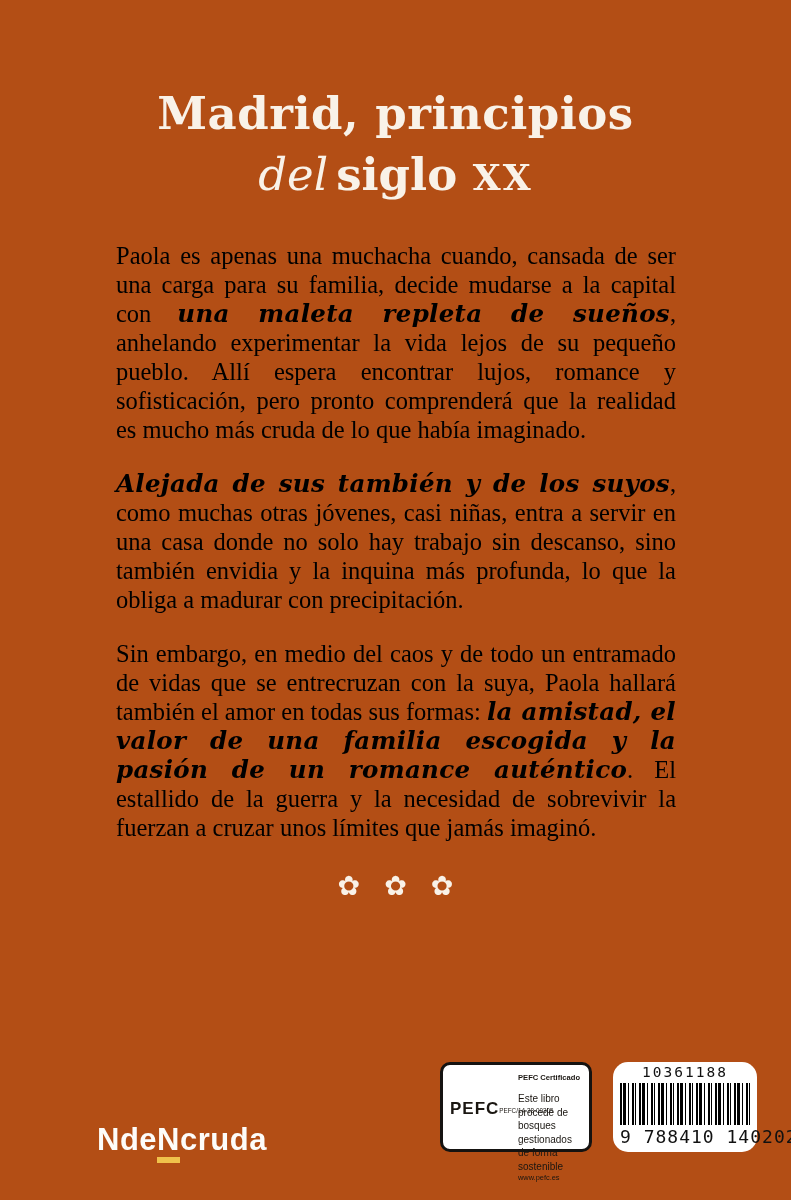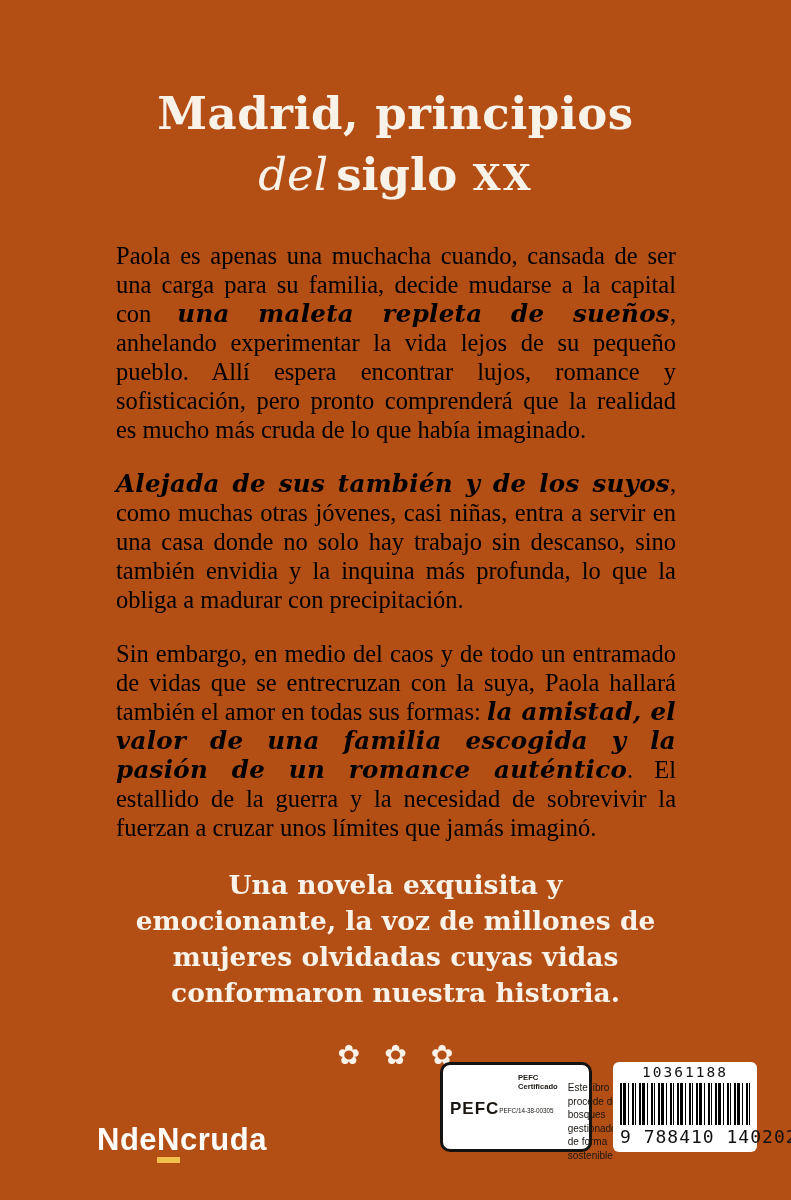--- a/index.html
+++ b/index.html
@@ -130,21 +130,21 @@
     margin-top:1px;
   }
   .pefc-code{
     font-size:6.3px;
     margin-top:4px;
     white-space:nowrap;
   }
   .pefc-right{
     flex:1;
     padding-left:6px;
-    display:flex;flex-direction:row;
+    display:flex;flex-direction:column;
   }
   .pefc-heading{
     font-weight:700;
     font-size:7.6px;
     margin-top:2px;
   }
   .pefc-body{
     font-size:10px;
     line-height:1.35;
     margin-top:10px;
@@ -156,21 +156,21 @@
     margin-top:auto;
     margin-bottom:4px;
   }
 
   
   .barcode{
     position:absolute;
     left:613px;top:1062px;
     width:144px;height:90px;
     background:#ffffff;
-    border-radius:6px;
+    border-radius:15px;
     box-sizing:border-box;
     padding:3px 7px 4px 7px;
     color:#111;
     display:flex;flex-direction:column;
   }
   .barcode-top{
     text-align:center;
     font-family:"DejaVu Sans Mono", monospace;
     font-size:14.5px;
     letter-spacing:2px;
@@ -204,21 +204,20 @@
     <div class="title-line1">Madrid, principios</div>
     <div class="title-line2"><span class="t-del">del</span><span class="t-siglo">siglo</span> <span class="t-xx">xx</span></div>
   </header>
 
   <section class="synopsis">
       <p><span class="normal">Paola es apenas una muchacha cuando, cansada de ser una carga para su familia, decide mudarse a la capital con </span><span class="script">una maleta repleta de sueños</span><span class="normal">, anhelando experimentar la vida lejos de su pequeño pueblo. Allí espera encontrar lujos, romance y sofisticación, pero pronto comprenderá que la realidad es mucho más cruda de lo que había imaginado.</span></p>
       <p><span class="script">Alejada de sus también y de los suyos</span><span class="normal">, como muchas otras jóvenes, casi niñas, entra a servir en una casa donde no solo hay trabajo sin descanso, sino también envidia y la inquina más profunda, lo que la obliga a madurar con precipitación.</span></p>
       <p><span class="normal">Sin embargo, en medio del caos y de todo un entramado de vidas que se entrecruzan con la suya, Paola hallará también el amor en todas sus formas: </span><span class="script">la amistad, el valor de una familia escogida y la pasión de un romance auténtico</span><span class="normal">. El estallido de la guerra y la necesidad de sobrevivir la fuerzan a cruzar unos límites que jamás imaginó.</span></p>
     </section>
 
-  <section class="highlight">Una novela exquisita y emocionante, la voz de millones de mujeres olvidadas cuyas vidas conformaron nuestra historia.</section>
 
   <div class="ornaments"><span>✿</span><span>✿</span><span>✿</span></div>
 
   <div class="publisher"><span>Nde</span><span class="underlined">N</span><span>cruda</span></div>
 
   <div class="pefc">
     <div class="pefc-left">
       <svg width="46" height="40" viewBox="0 0 60 52">
         <path d="M30 4 a22 22 0 1 0 22 22" fill="none" stroke="#151311" stroke-width="5"></path>
         <path d="M48 2 l10 8 -12 6 z" fill="#151311"></path>

